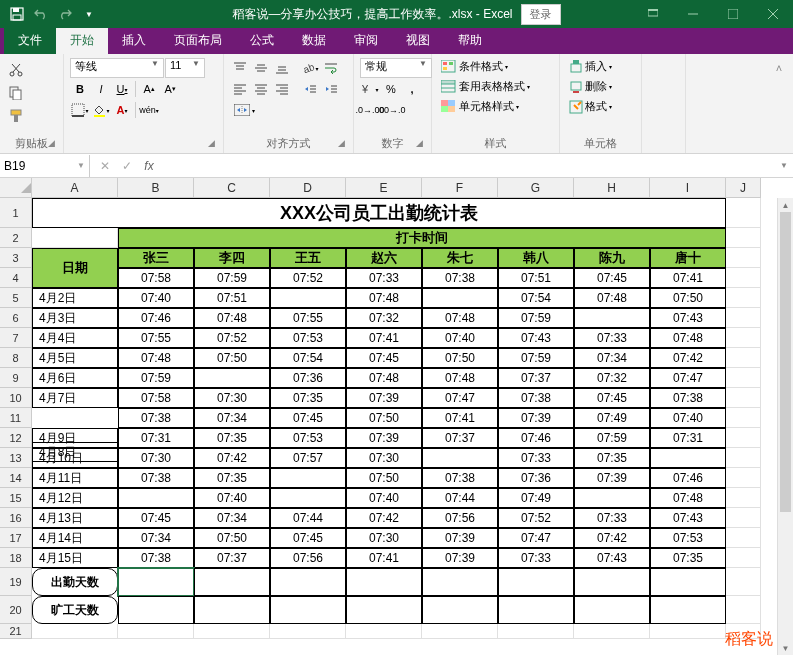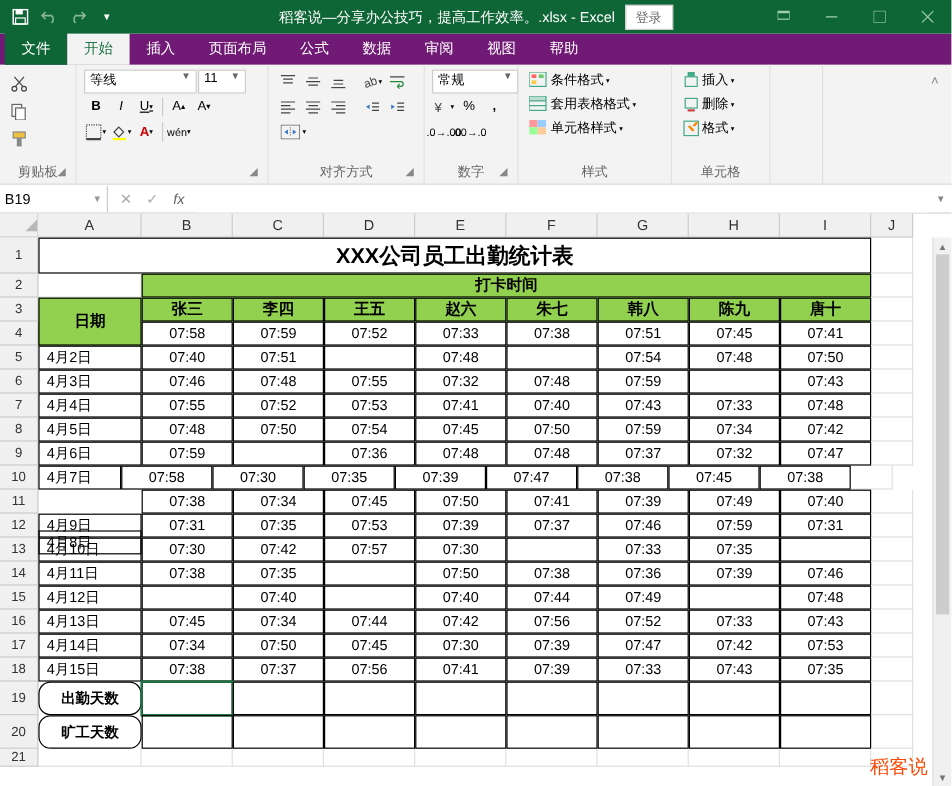--- a/index.html
+++ b/index.html
@@ -568,21 +568,21 @@
             <div class="cell db dc" style="width: 76px; height: 100%;"></div>
             <div class="cell db dc" style="width: 76px; height: 100%;">07:36</div>
             <div class="cell db dc" style="width: 76px; height: 100%;">07:48</div>
             <div class="cell db dc" style="width: 76px; height: 100%;">07:48</div>
             <div class="cell db dc" style="width: 76px; height: 100%;">07:37</div>
             <div class="cell db dc" style="width: 76px; height: 100%;">07:32</div>
             <div class="cell db dc" style="width: 76px; height: 100%;">07:47</div>
             <div class="cell " style="width: 35px; height: 100%;"></div>
           </div>
           <div class="cell-row" style="height: 20px;">
-            <div class="cell db dl" style="width: 69px; height: 100%;">4月7日</div>
+            <div class="cell db dl" style="width: 86px; height: 100%;">4月7日</div>
             <div class="cell db dc" style="width: 76px; height: 100%;">07:58</div>
             <div class="cell db dc" style="width: 76px; height: 100%;">07:30</div>
             <div class="cell db dc" style="width: 76px; height: 100%;">07:35</div>
             <div class="cell db dc" style="width: 76px; height: 100%;">07:39</div>
             <div class="cell db dc" style="width: 76px; height: 100%;">07:47</div>
             <div class="cell db dc" style="width: 76px; height: 100%;">07:38</div>
             <div class="cell db dc" style="width: 76px; height: 100%;">07:45</div>
             <div class="cell db dc" style="width: 76px; height: 100%;">07:38</div>
             <div class="cell " style="width: 35px; height: 100%;"></div>
           </div>

